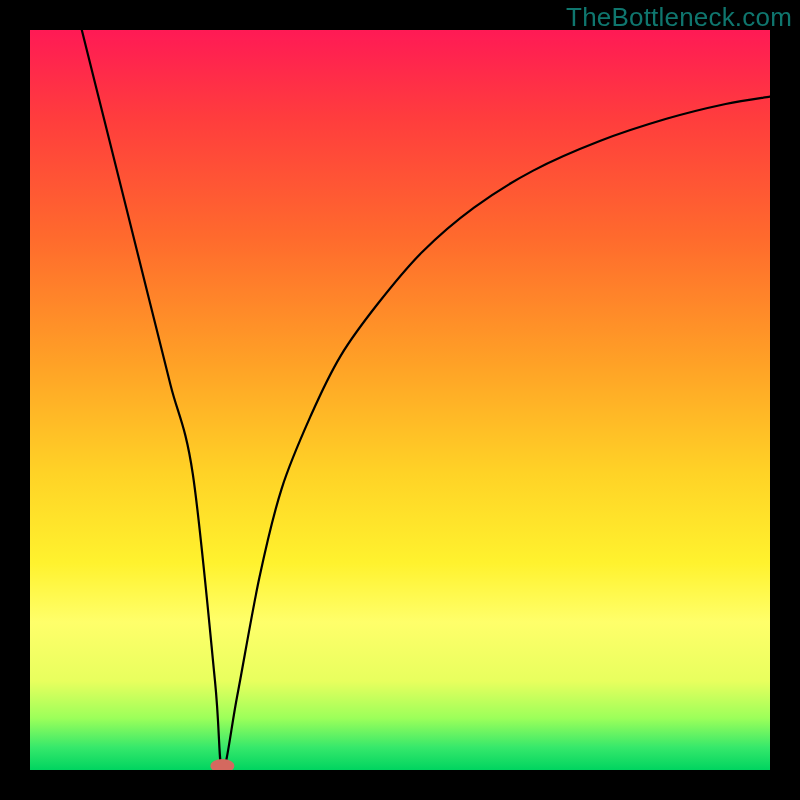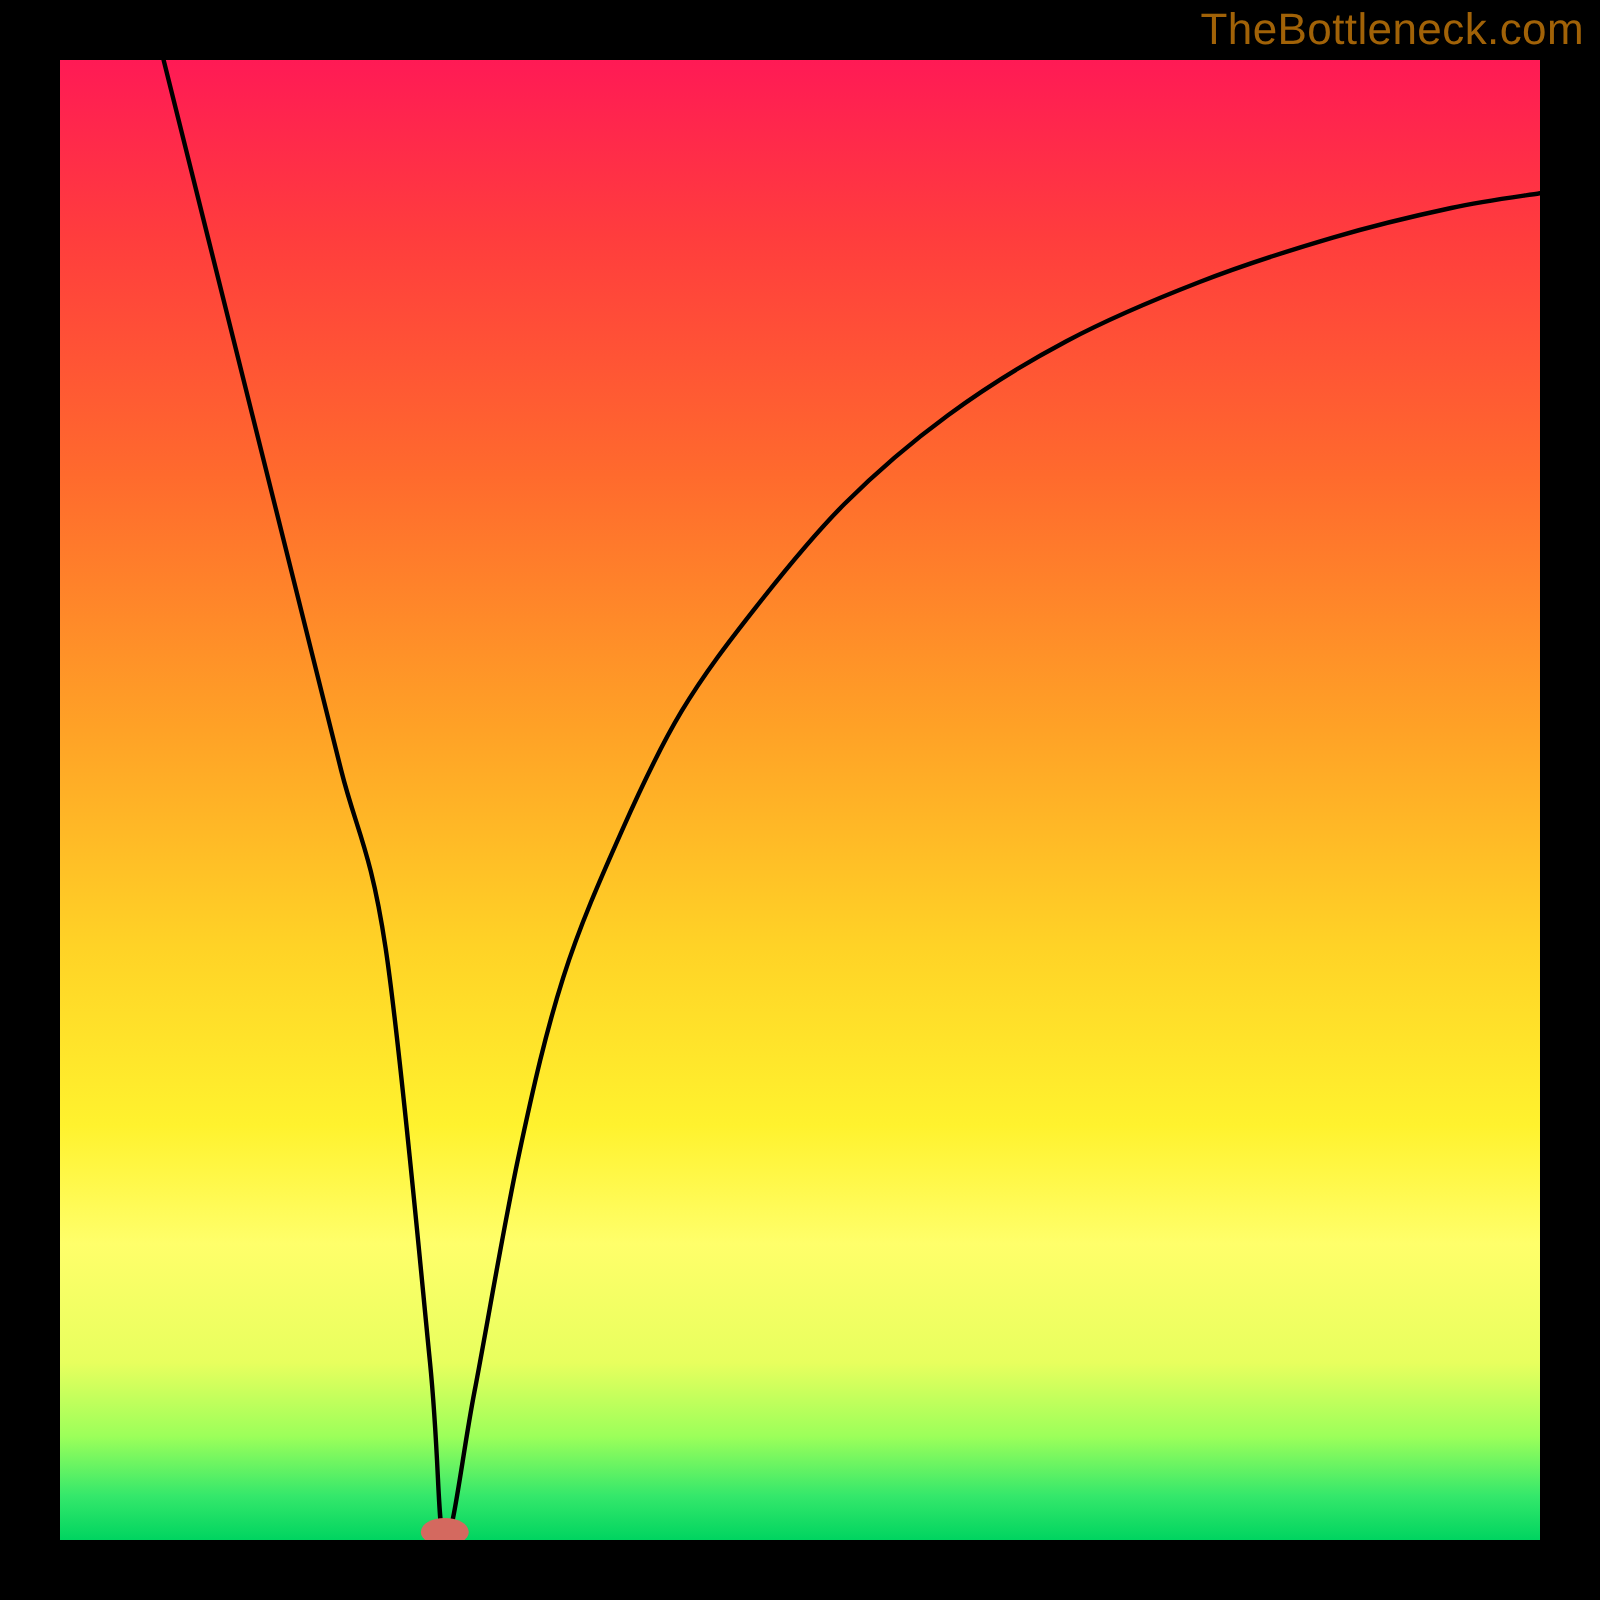--- a/index.html
+++ b/index.html
@@ -44,22 +44,22 @@
     left: 0;
     top: 0;
     width: 740px;
     height: 740px;
   }
   .watermark {
     position: absolute;
     top: 2px;
     right: 8px;
     font-family: Arial, Helvetica, sans-serif;
-    font-size: 22px;
-    color: #a16207;
+    font-size: 26px;
+    color: #0f766e;
     letter-spacing: 0.2px;
     user-select: none;
   }
   .minpoint {
     fill: #d4695f;
     stroke: none;
   }
 </style>
 </head>
 <body>

